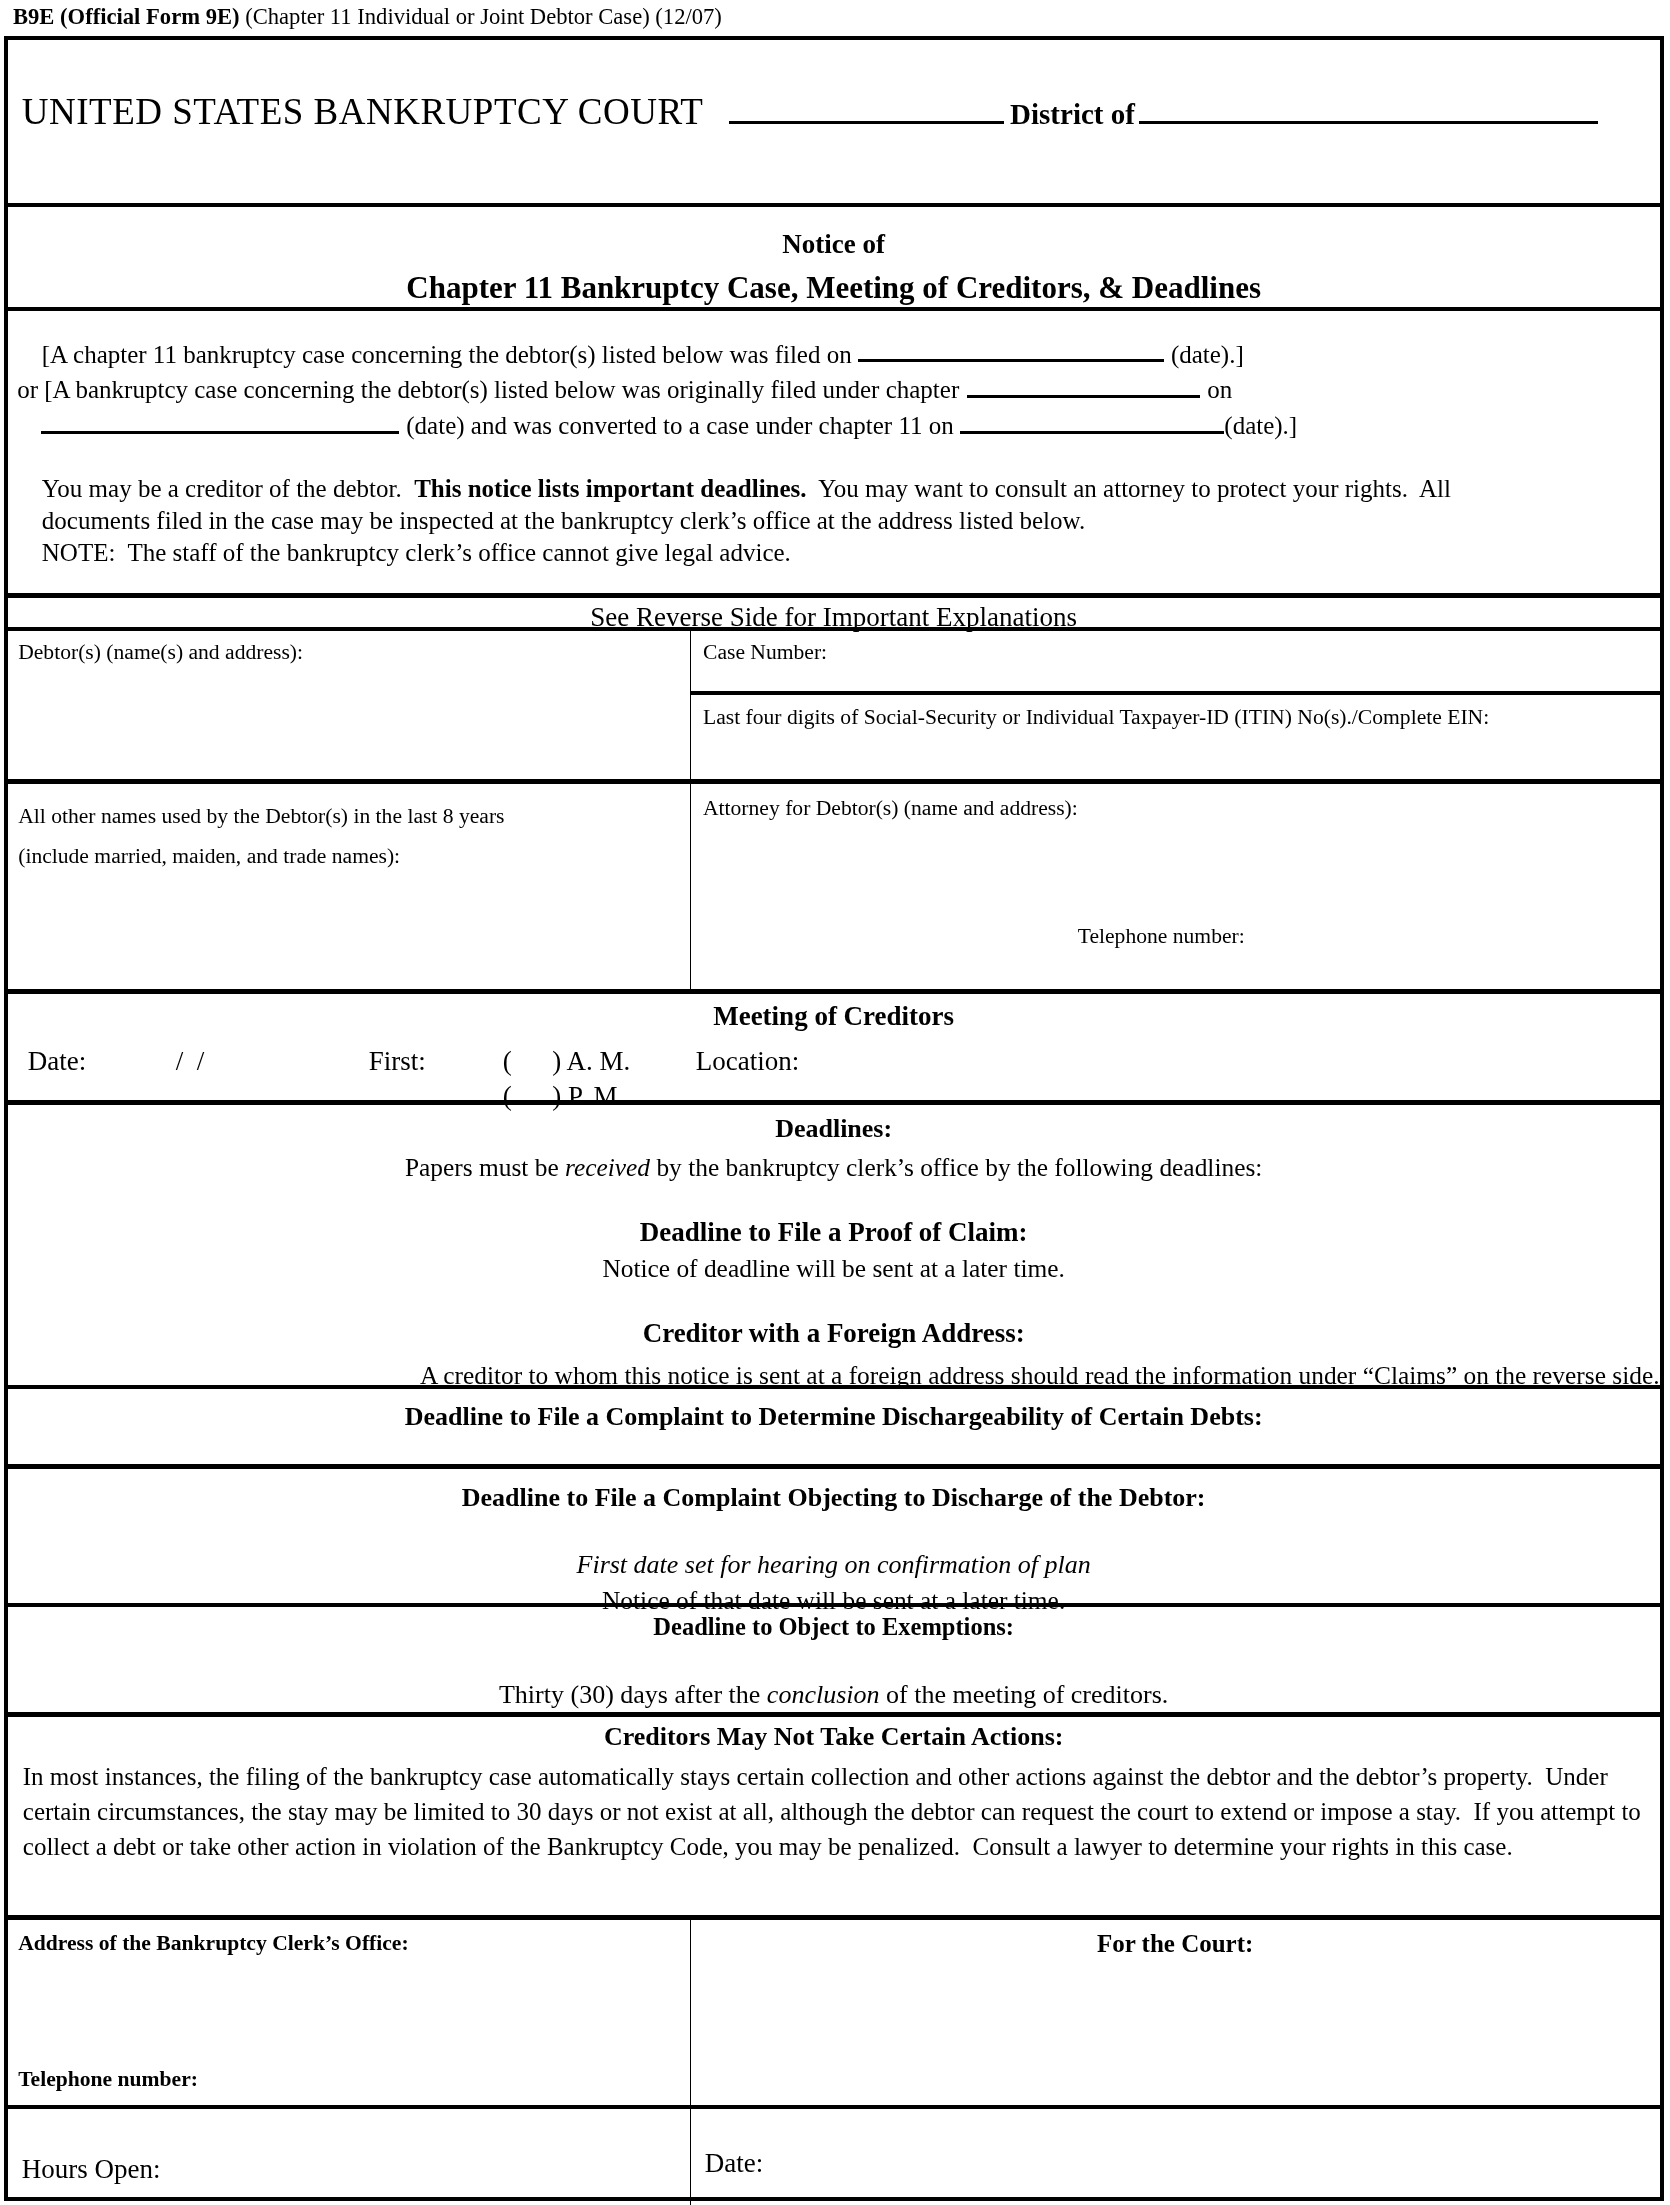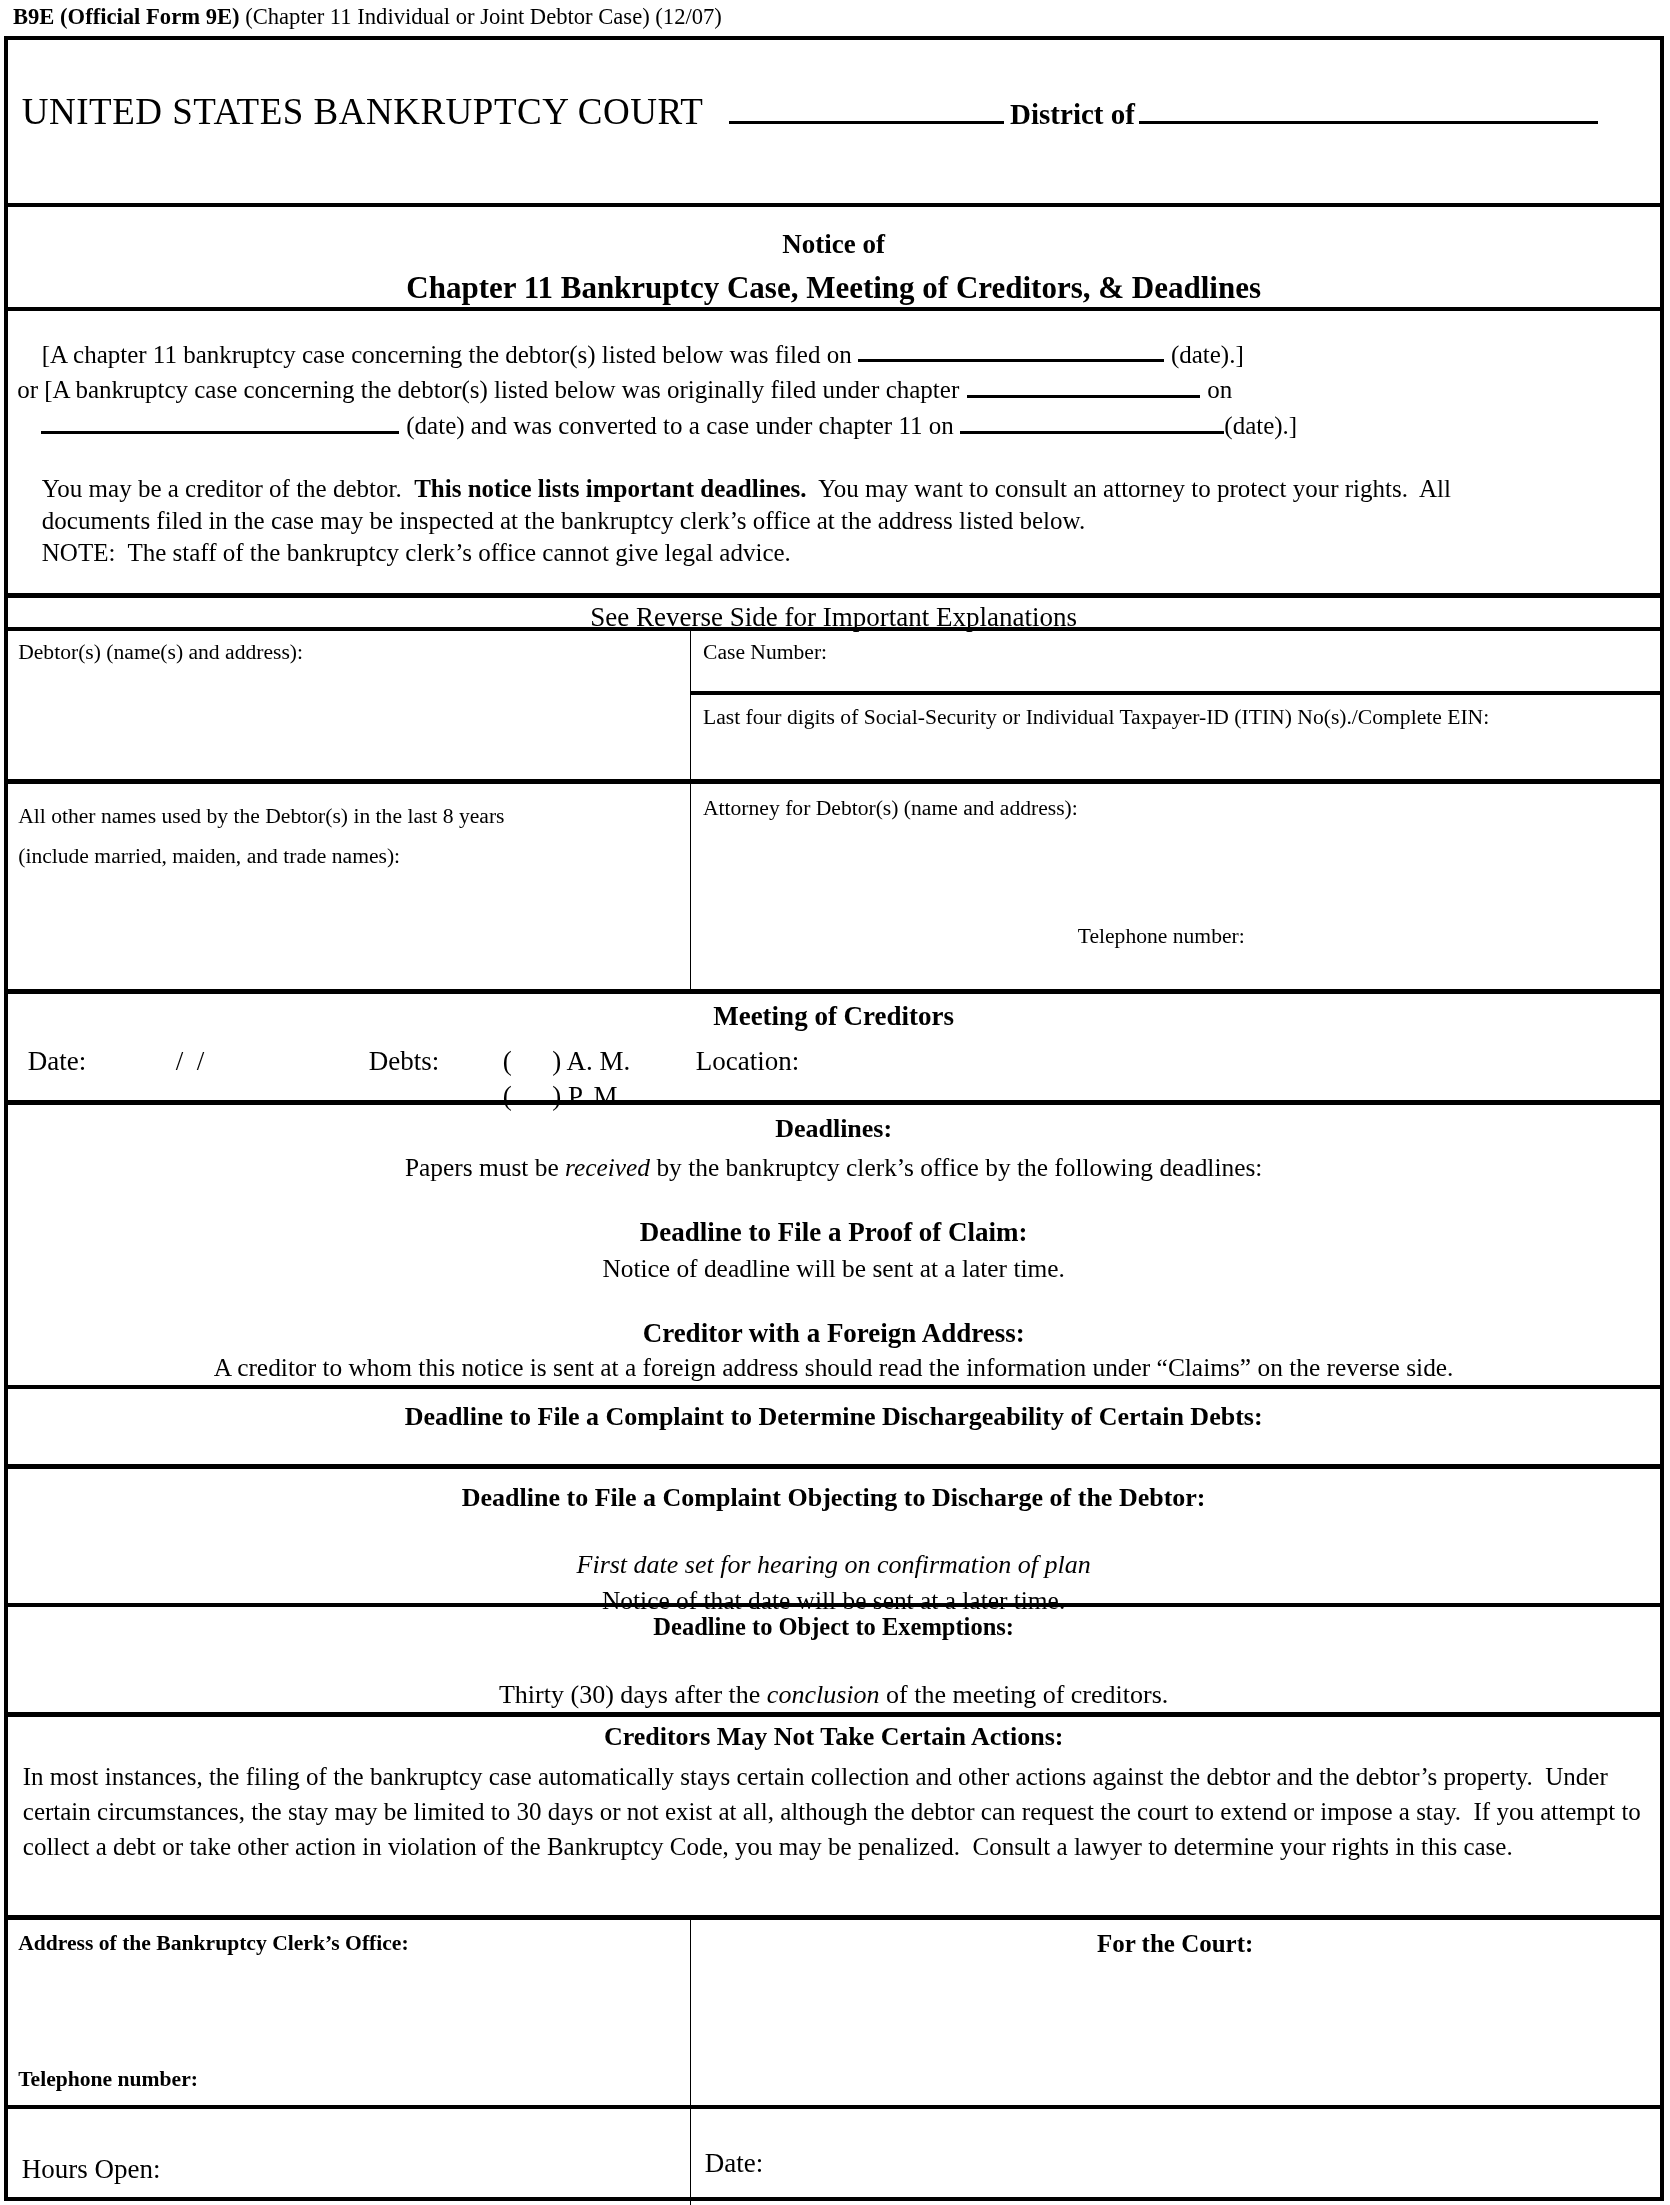--- a/index.html
+++ b/index.html
@@ -85,21 +85,21 @@
   .f-loc { left:688px; }
   .f-pm { left:495px; top:35px !important; }
 
   
   .deadlines-row { height:285px; border-top:5.6px solid #000; padding-top:8.5px; font-size:25.4px; }
   .dl-title { font-size:26px; font-weight:bold; }
   .dl-intro { margin-top:9.4px; }
   .dl-proof-title { font-size:27px; font-weight:bold; margin-top:35px; }
   .dl-proof-text { margin-top:6.6px; }
   .dl-foreign-title { font-size:27px; font-weight:bold; margin-top:35px; }
-  .dl-foreign-text { margin-top:4px; }
+  .dl-foreign-text { margin-top:12px;text-align:right; }
 
   
   .disch1-row { height:79px; border-top:4.7px solid #000; padding-top:13px; }
   .sect-title { font-size:26px; font-weight:bold; text-align:center; }
   .disch2-row { height:139px; border-top:5.2px solid #000; padding-top:14px; }
   .disch2-italic { font-size:26px; font-style:italic; text-align:center; margin-top:37px; }
   .disch2-text { font-size:25.4px; text-align:center; margin-top:5.6px; }
   .exempt-row { height:109px; border-top:4.7px solid #000; padding-top:5.6px; }
   .exempt-title { font-size:24.5px; font-weight:bold; text-align:center; }
   .exempt-text { font-size:26px; text-align:center; margin-top:39px; }
@@ -170,21 +170,21 @@
         <span>Attorney for Debtor(s) (name and address):</span>
         <span class="attorney-phone">Telephone number:</span>
       </div>
     </section>
 
     <section class="meeting-row">
       <div class="meeting-title">Meeting of Creditors</div>
       <div class="meeting-fields">
         <span class="f-date">Date:</span>
         <span class="f-slashes">/  /</span>
-        <span class="f-time">Debts:</span>
+        <span class="f-time">First:</span>
         <span class="f-am">(      ) A. M.</span>
         <span class="f-loc">Location:</span>
         <span class="f-pm">(      ) P. M.</span>
       </div>
     </section>
 
     <section class="deadlines-row center">
       <div class="dl-title">Deadlines:</div>
       <div class="dl-intro"><span>Papers must be </span><span class="i">received</span><span> by the bankruptcy clerk’s office by the following deadlines:</span></div>
       <div class="dl-proof-title">Deadline to File a Proof of Claim:</div>

